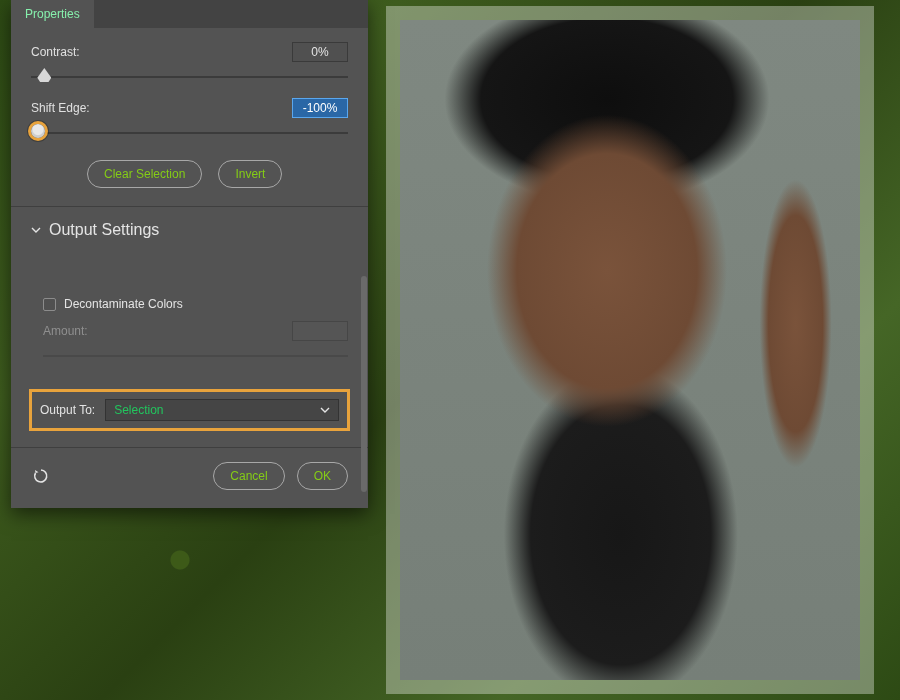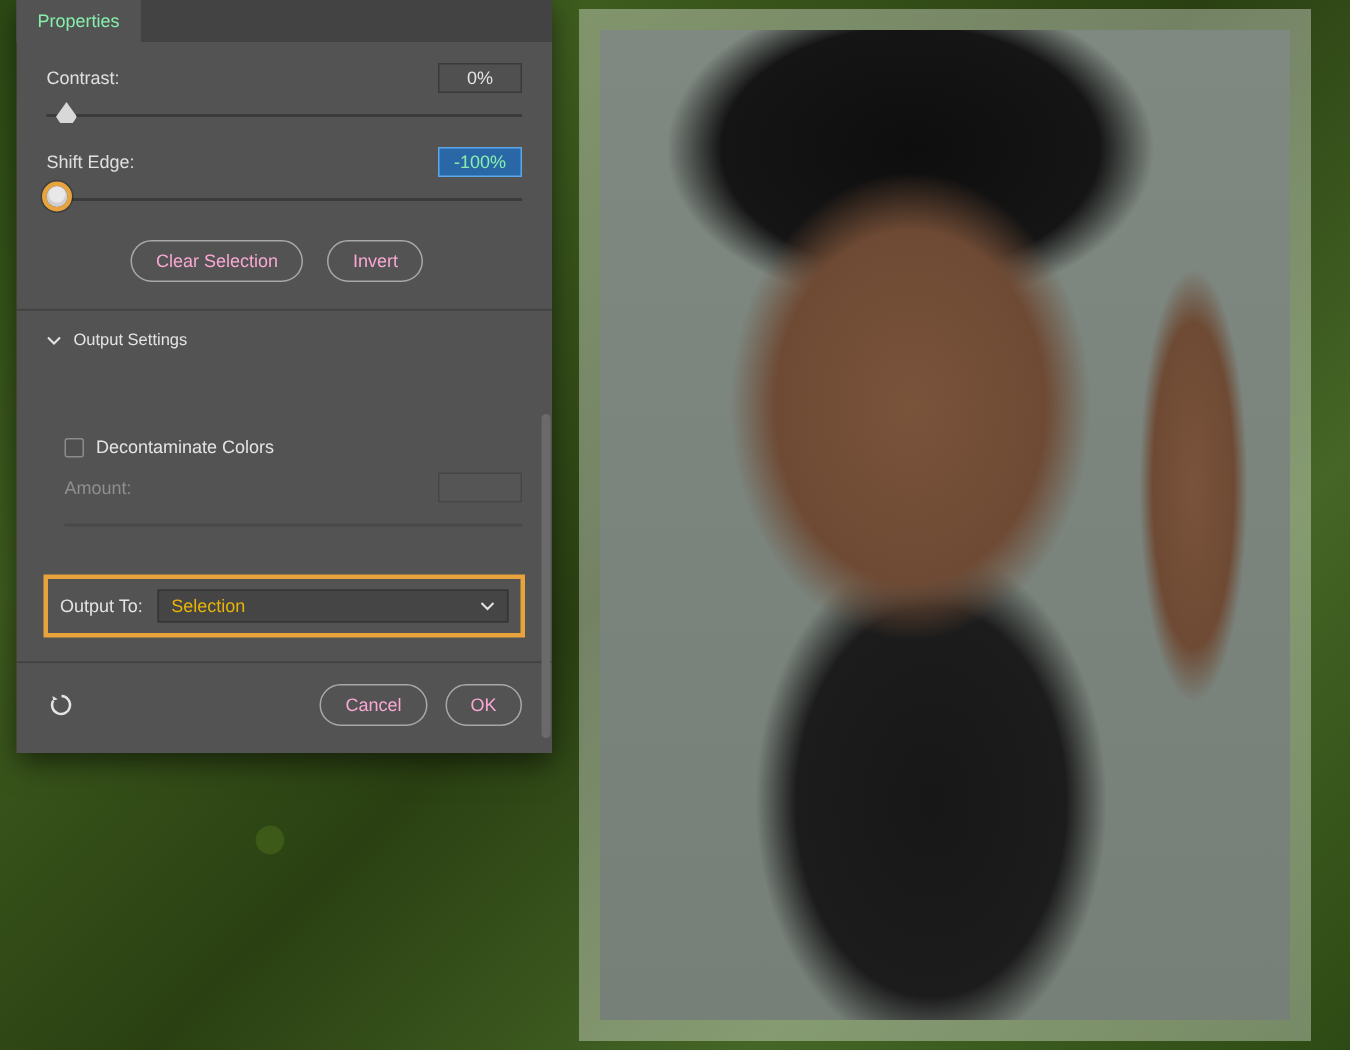--- a/index.html
+++ b/index.html
@@ -54,21 +54,21 @@
     .section { padding: 14px 20px 12px; }
     .row { display: flex; align-items: center; margin-bottom: 4px; }
     .label { flex: 1; color: #e0e0e0; font-size: 12px; }
     .valbox {
       width: 56px; height: 20px;
       background: #505050; border: 1px solid #3a3a3a;
       color: #e4e4e4; text-align: center; font-size: 12px;
       display: flex; align-items: center; justify-content: center;
     }
     .valbox.selected {
-      background: #2a67a6; border: 1px solid #5aa7ee; color: #86efac; text-align: center;
+      background: #2a67a6; border: 1px solid #5aa7ee; color: #ffffff; text-align: center;
     }
     .slider {
       position: relative; height: 22px; margin: 2px 0 10px;
     }
     .track {
       position: absolute; left: 0; right: 0; top: 10px; height: 2px;
       background: #3b3b3b;
     }
     .thumb {
       position: absolute; top: 2px;
@@ -79,28 +79,28 @@
     .thumb.hl {
       box-shadow: 0 0 0 3px #e8a33c, 0 0 0 4px rgba(0,0,0,0.25);
       border-radius: 50%;
       clip-path: none;
       background: radial-gradient(circle at 50% 40%, #e8e8e8 0 5px, #cfcfcf 6px);
     }
     .btnrow { display: flex; gap: 16px; padding: 6px 0 6px 56px; }
     .pill {
       height: 28px; padding: 0 16px;
       border: 1px solid #a8a8a8; border-radius: 14px;
-      background: transparent; color: #f9a8d4; font-size: 12px;
+      background: transparent; color: #84cc16; font-size: 12px;
       display: flex; align-items: center; justify-content: center;
       cursor: default;
     }
     .divider { height: 1px; background: #3f3f3f; }
     .disclose {
       display: flex; align-items: center; gap: 8px;
-      padding: 14px 20px 8px; font-size: 11px; color: #e4e4e4;
+      padding: 14px 20px 8px; font-size: 16px; color: #e4e4e4;
     }
     .chev { width: 10px; height: 10px; }
     .checkbox-row {
       display: flex; align-items: center; gap: 8px;
       padding: 6px 20px 10px 32px; font-size: 12px; margin-top: 44px;
     }
     .chk {
       width: 13px; height: 13px;
       border: 1px solid #8c8c8c; border-radius: 2px;
       background: #505050;
@@ -114,21 +114,21 @@
     .output-row {
       margin: 8px 18px 16px;
       padding: 7px 8px;
       border: 3px solid #e8a33c;
       display: flex; align-items: center; gap: 10px;
     }
     .select {
       flex: 1; height: 22px;
       background: #454545; border: 1px solid #333;
       display: flex; align-items: center; justify-content: space-between;
-      padding: 0 8px; font-size: 12px; color: #eab308;
+      padding: 0 8px; font-size: 12px; color: #22c55e;
     }
     .footer {
       border-top: 1px solid #3f3f3f;
       padding: 14px 20px 18px;
       display: flex; align-items: center; justify-content: center;
     }
     .reset { width: 20px; height: 20px; color: #e4e4e4; }
     .footer .spacer { flex: 1; }
     .scrollbar {
       position: absolute; right: 1px; top: 276px;

